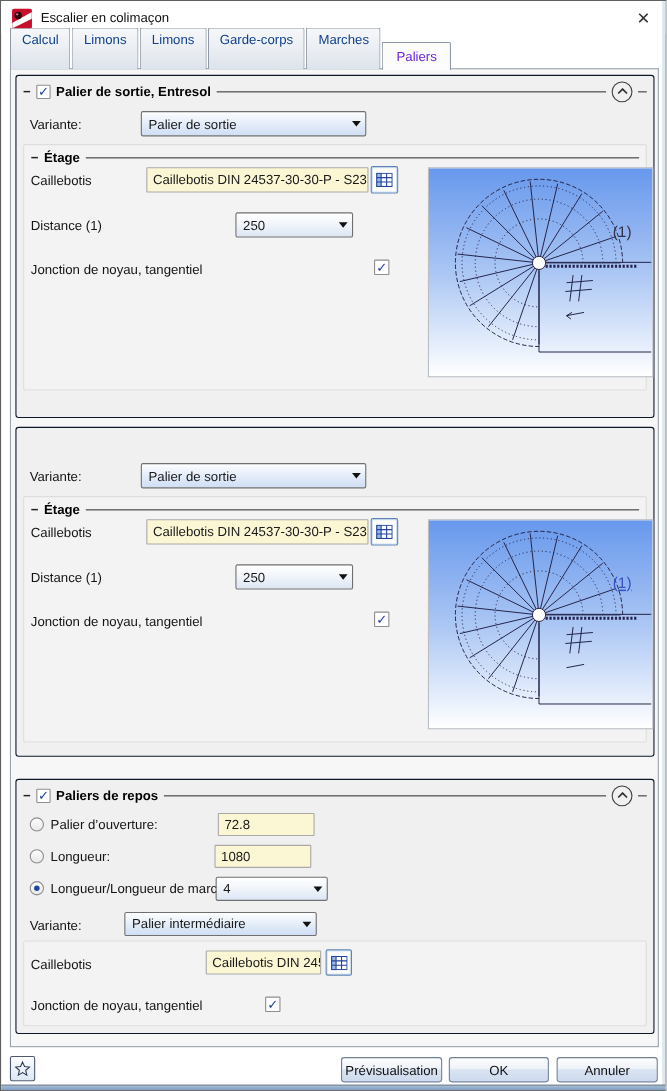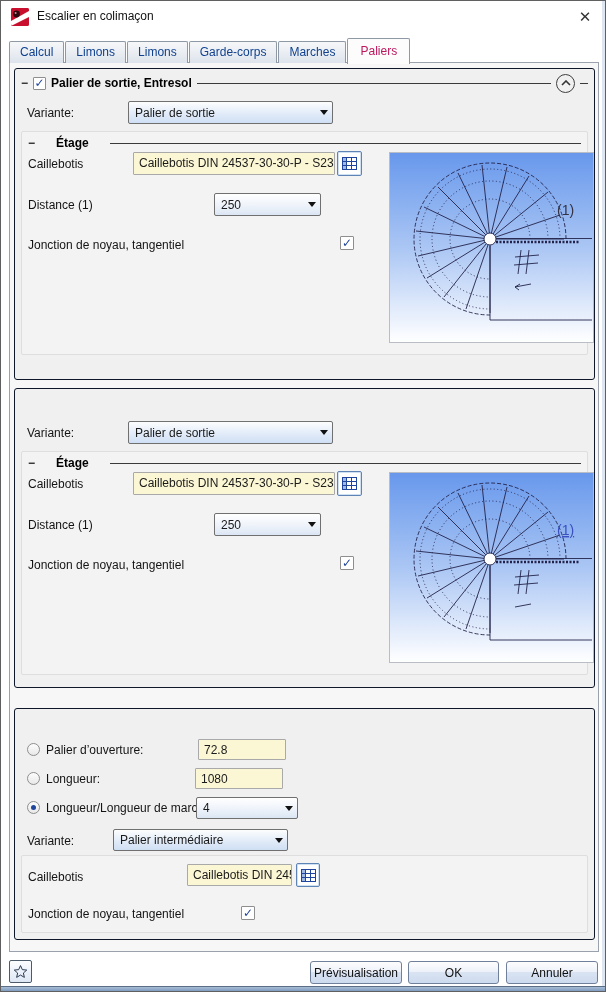--- a/index.html
+++ b/index.html
@@ -12,36 +12,36 @@
 
   
   .titlebar { position:absolute; left:0; top:0; width:100%; height:30px; background:#fff; }
   .app-icon { position:absolute; left:10px; top:7px; width:18px; height:18px; background:#c8102e; border-radius:2px; overflow:hidden; }
   .title-text { position:absolute; left:36px; top:8px; font-size:12px; color:#111; }
   .close-btn { position:absolute; right:9px; top:5px; width:22px; height:22px; display:flex; align-items:center; justify-content:center; font-size:15px; color:#333; cursor:default; }
 
   
   .tabs { position:absolute; left:8px; top:37px; height:25px; display:flex; align-items:flex-end; z-index:5; }
   .tab { border:1px solid #8f98a5; border-bottom:none; border-radius:2px 2px 0 0; padding:3px 10px 3px 10px; margin-right:1px;
-         background:linear-gradient(180deg,#f6f7f9,#e9edf2 55%,#dde3ec); color:#10418e; height:22px; }
-  .tab.active { background:#fcfcfc; color:#be185d; height:26px; padding:5px 12px; position:relative; margin-bottom:-1px; z-index:6; }
+         background:linear-gradient(180deg,#f6f7f9,#e9edf2 55%,#dde3ec); color:#10418e; height:38px; }
+  .tab.active { background:#fcfcfc; color:#6d28d9; height:26px; padding:5px 12px; position:relative; margin-bottom:-1px; z-index:6; }
 
   .tabpage { position:absolute; left:8px; top:61px; width:590px; height:890px; border:1px solid #9aa3ad; background:#f7f7f7; }
 
   
   .grp { position:absolute; left:4px; width:581px; background:#f0f0f0; border:1px solid #0f172a; border-radius:3px; }
   .grp-hd { position:absolute; left:6px; right:6px; top:5px; height:18px; display:flex; align-items:center; gap:5px; }
   .grp-dash::before { content:"−"; font-weight:bold; color:#222; }
   .grp-title { font-weight:bold; color:#000; white-space:nowrap; }
   .hd-line { flex:1; border-top:1px solid #3a3a3a; margin-top:1px; }
   .hd-line-end { width:8px; border-top:1px solid #3a3a3a; margin-top:1px; }
   .collapse-btn { width:19px; height:19px; border:1px solid #3f3f3f; border-radius:50%; display:flex; align-items:center; justify-content:center; background:transparent; flex:0 0 auto; }
 
   .subgrp { position:absolute; background:#f3f3f3; border:1px solid #dedede; border-radius:2px; }
-  .sub-hd { position:absolute; left:6px; right:6px; top:3px; height:16px; display:flex; align-items:center; gap:21px; }
+  .sub-hd { position:absolute; left:6px; right:6px; top:3px; height:16px; display:flex; align-items:center; gap:5px; }
 
   .lbl { position:absolute; white-space:nowrap; color:#141414; }
 
   
   .checkbox { position:absolute; width:14px; height:14px; background:#fff; border:1px solid #8e8e8e; border-radius:1px; display:flex; align-items:center; justify-content:center; }
   .checkbox.inhead { position:static; width:13px; height:13px; flex:0 0 auto; }
   .checkbox.checked::after { content:"✓"; color:#21459c; font-size:12px; font-weight:bold; line-height:1; margin-top:-1px; }
 
   .radio { position:absolute; width:13px; height:13px; border:1px solid #8e8e8e; border-radius:50%; background:linear-gradient(180deg,#fdfdfd,#e8e8e8); }
   .radio.selected::after { content:""; position:absolute; left:3px; top:3px; width:5px; height:5px; border-radius:50%; background:#21459c; }
@@ -271,20 +271,32 @@
                 <line x1="124" y1="112" x2="148" y2="110"></line>
               <line x1="125" y1="134" x2="141" y2="131"></line>
             </g>
             <text x="167" y="62" font-size="14" fill="#3a50c0" text-decoration="underline">(1)</text>
           </svg>
         </div>
       </div>
     </div>
 
     <div class="grp" style="top:645px;height:232px;">
+      <div class="grp-hd">
+        <span class="grp-dash"></span>
+        <span class="checkbox inhead checked"></span>
+        <span class="grp-title">Paliers de repos</span>
+        <span class="hd-line"></span>
+        <span class="collapse-btn">
+          <svg width="10" height="6" viewBox="0 0 10 6">
+              <polyline points="1,5 5,1 9,5" fill="none" stroke="#333" stroke-width="1.6"></polyline>
+            </svg>
+        </span>
+        <span class="hd-line-end"></span>
+      </div>
 
       <div class="radio" style="left:12px;top:34px;"></div>
       <div class="lbl" style="left:31px;top:34px;">Palier d’ouverture:</div>
       <div class="yfield" style="left:183px;top:30px;width:88px;height:21px;">72.8</div>
 
       <div class="radio" style="left:12px;top:63px;"></div>
       <div class="lbl" style="left:31px;top:63px;">Longueur:</div>
       <div class="yfield" style="left:180px;top:59px;width:88px;height:21px;">1080</div>
 
       <div class="radio selected" style="left:12px;top:92px;"></div>

